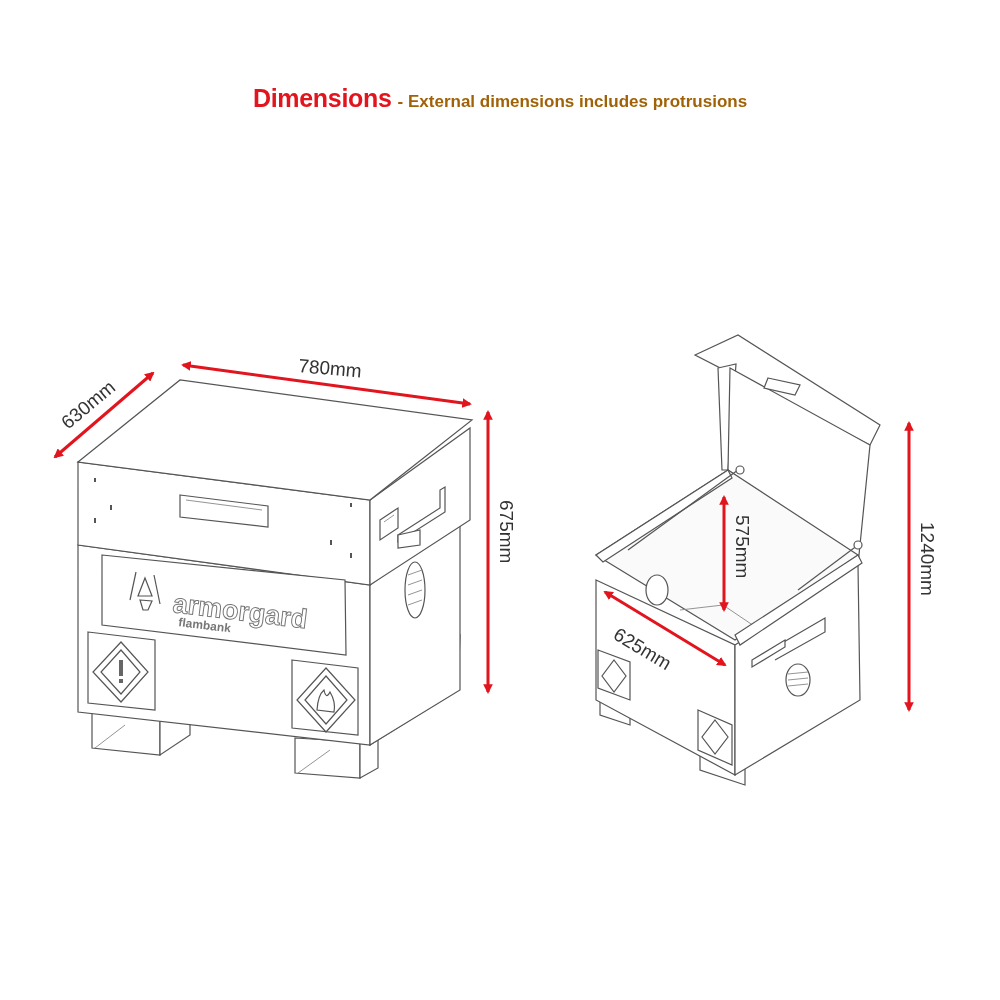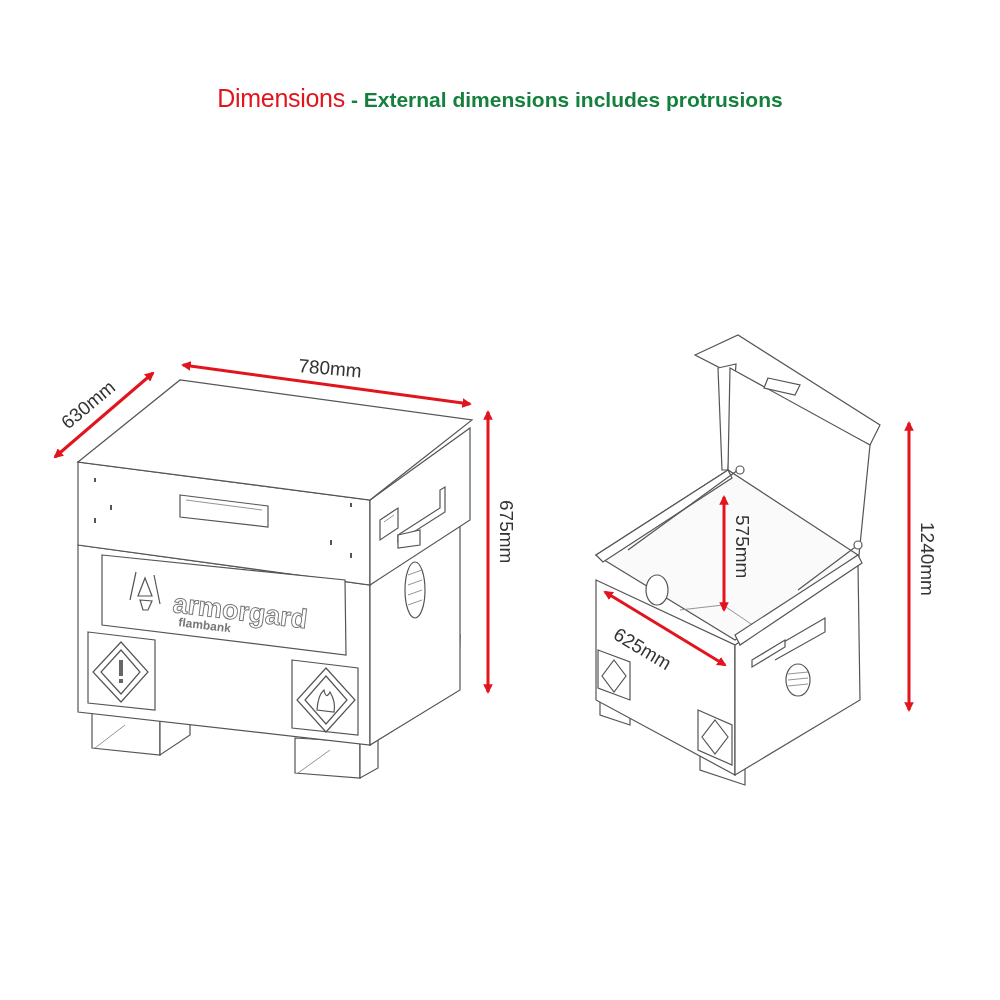--- a/index.html
+++ b/index.html
@@ -1,19 +1,19 @@
 <!DOCTYPE html>
 <html><head>
 <meta charset="utf-8">
 <style>
   html, body { margin:0; padding:0; background:#ffffff; }
   body { width:1000px; height:1000px; position:relative; overflow:hidden; font-family:"Liberation Sans", sans-serif; }
   .title { position:absolute; left:0; top:84px; width:1000px; text-align:center; white-space:nowrap; }
-  .title .main { color:#e2141e; font-size:25px; font-weight:normal; letter-spacing:-0.3px; }
-  .title .sub { color:#15803d; font-size:21px; font-weight:bold; margin-left:6px; }
+  .title .main { color:#e2141e; font-size:25px; font-weight:bold; letter-spacing:-0.3px; }
+  .title .sub { color:#a16207; font-size:17px; font-weight:bold; margin-left:6px; }
   svg { position:absolute; left:0; top:0; }
   .dim { font-family:"Liberation Sans", sans-serif; font-size:19px; fill:#333333; }
   .ln { fill:#ffffff; stroke:#555555; stroke-width:1.2; }
   .ln2 { fill:none; stroke:#555555; stroke-width:1.2; }
   .thin { fill:none; stroke:#888888; stroke-width:0.9; }
   .red { stroke:#e2141e; stroke-width:3; fill:none; }
 </style>
 </head>
 <body>
 

